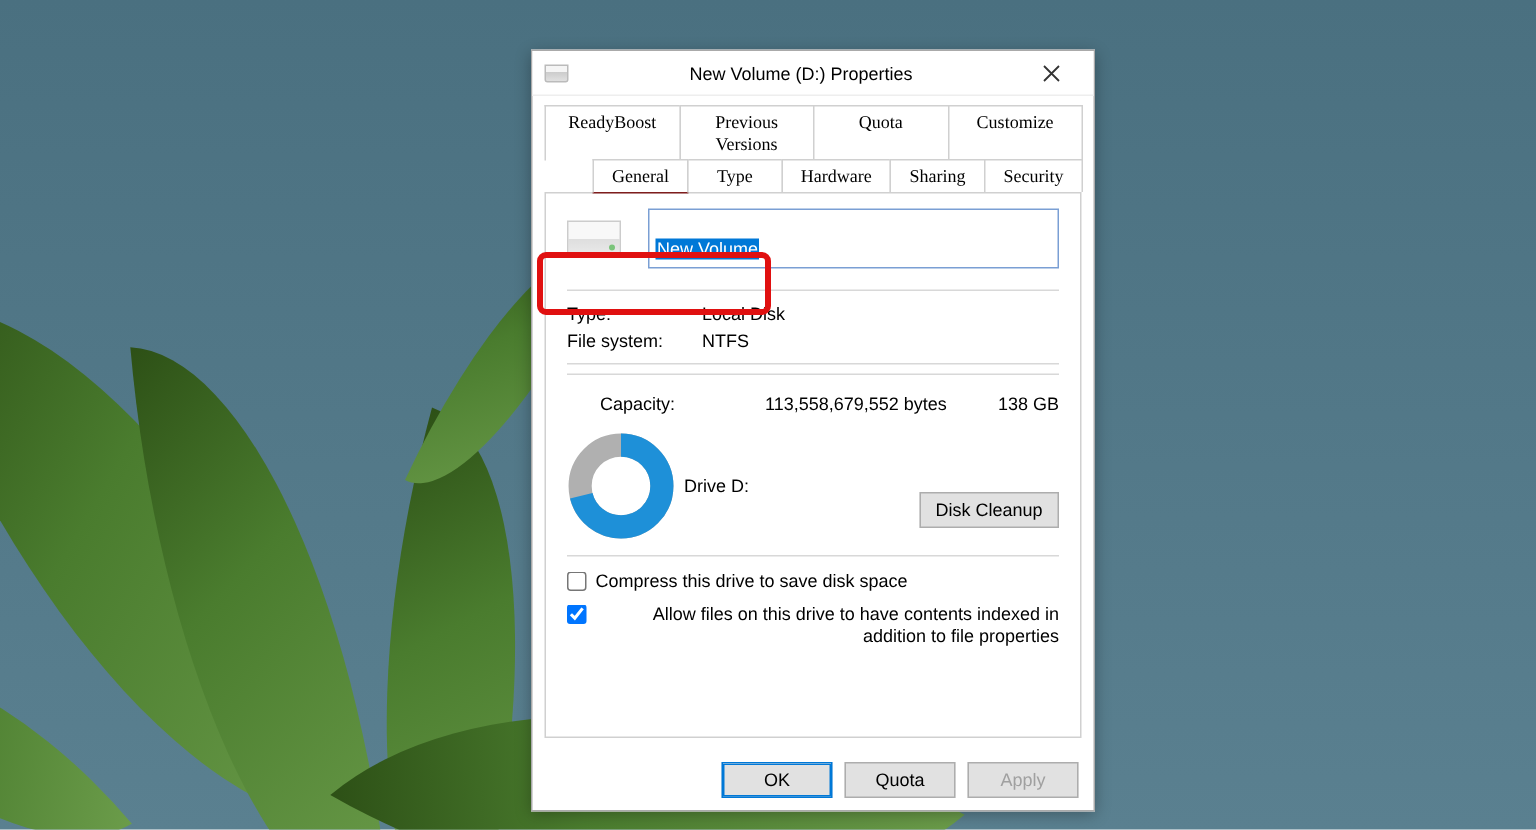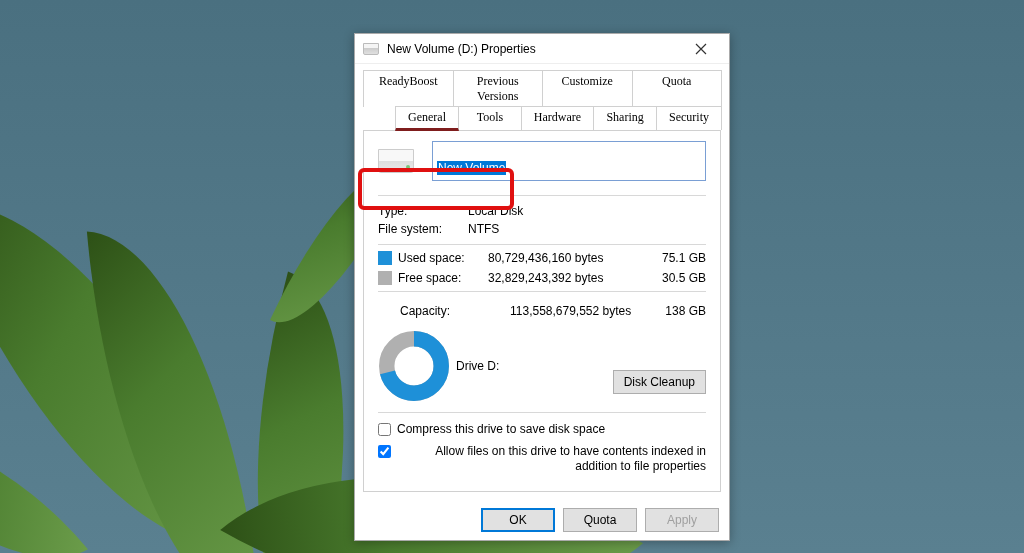--- a/index.html
+++ b/index.html
@@ -41,20 +41,21 @@
       z-index: 10;
     }
     
     .titlebar {
       height: 30px;
       display: flex;
       align-items: center;
       padding: 0 8px;
       border-bottom: 1px solid #eee;
       background: #fff;
+      text-align: center;
     }
     .titlebar-icon {
       width: 16px; height: 12px;
       background: linear-gradient(to bottom, #f5f5f5 40%, #ccc 42%, #e0e0e0 100%);
       border: 1px solid #bbb;
       border-radius: 0 0 2px 2px;
       margin-right: 8px;
     }
     .titlebar-text { flex: 1; color: #000; }
     .close-btn {
@@ -81,21 +82,21 @@
       font-size: 12px;
       cursor: pointer;
       margin-right: -1px;
       position: relative;
     }
     .tab.back-row { flex: 1; text-align: center;}
     .tab-row.front { margin-top: -1px; }
     .tab.front-row { flex: 1; text-align: center; }
     .tab.active {
       background: #fff;
-      border-bottom: 3px solid #7f1d1d;
+      border-bottom: 1px solid #7f1d1d;
       z-index: 2;
       margin-bottom: -1px;
       margin-left: 32px;
     }
     
     .panel {
       border: 1px solid #d0d0d0;
       margin: 0 8px 8px 8px;
       flex: 1;
       background: #fff;
@@ -249,26 +250,26 @@
       <svg width="12" height="12" viewBox="0 0 12 12">
           <path d="M1 1 L11 11 M11 1 L1 11" stroke="currentColor" stroke-width="1.2" fill="none"></path>
         </svg>
     </div>
   </div>
 
   <div class="tabs-container">
     <div class="tab-row">
       <div class="tab back-row">ReadyBoost</div>
       <div class="tab back-row">Previous Versions</div>
+      <div class="tab back-row">Quota</div>
       <div class="tab back-row">Customize</div>
-      <div class="tab back-row">Quota</div>
     </div>
     <div class="tab-row front">
       <div class="tab front-row active">General</div>
-      <div class="tab front-row">Tools</div>
+      <div class="tab front-row">Type</div>
       <div class="tab front-row">Hardware</div>
       <div class="tab front-row">Sharing</div>
       <div class="tab front-row">Security</div>
     </div>
   </div>
 
   <div class="panel">
     <div class="drive-header">
       <div class="drive-icon"></div>
       <div class="volume-input">
@@ -281,31 +282,20 @@
       <span>Type:</span>
       <span>Local Disk</span>
     </div>
     <div class="fs-row">
       <span>File system:</span>
       <span>NTFS</span>
     </div>
 
     <hr class="sep">
 
-    <div class="info-grid">
-      <div class="swatch used"></div>
-      <div>Used space:</div>
-      <div>80,729,436,160 bytes</div>
-      <div class="col-right">75.1 GB</div>
-
-      <div class="swatch free"></div>
-      <div>Free space:</div>
-      <div>32,829,243,392 bytes</div>
-      <div class="col-right">30.5 GB</div>
-    </div>
 
     <hr class="sep">
 
     <div class="capacity-row">
       <div>Capacity:</div>
       <div>113,558,679,552 bytes</div>
       <div class="col-right">138 GB</div>
     </div>
 
     <div class="chart-area">

